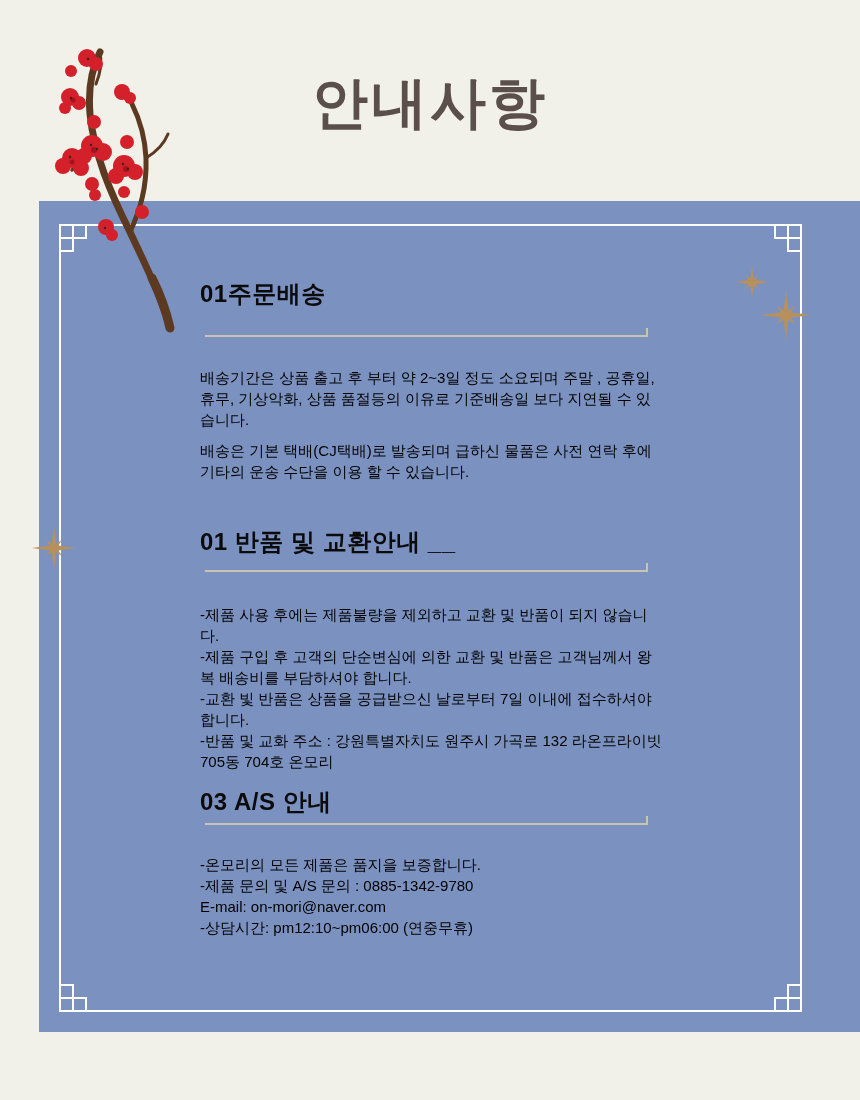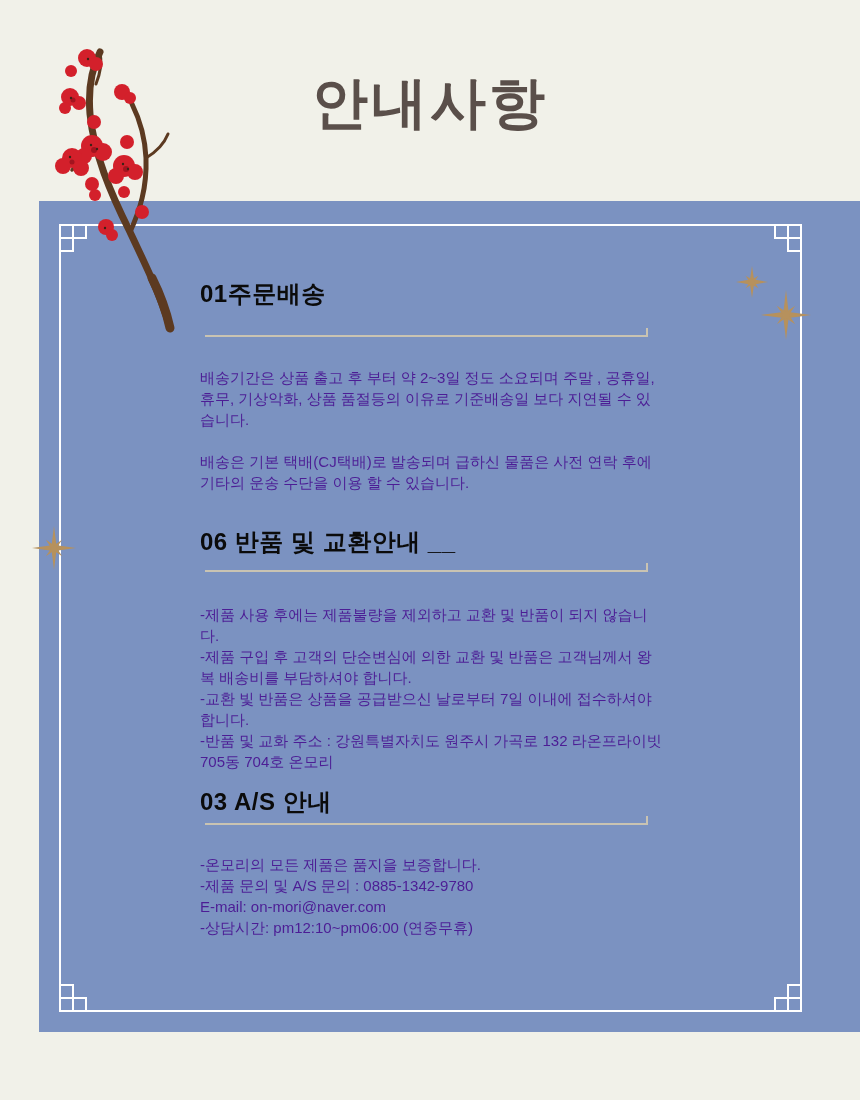--- a/index.html
+++ b/index.html
@@ -35,25 +35,25 @@
     font-size:24px; font-weight:bold; color:#0b0b0b;
     letter-spacing:0.5px; white-space:nowrap;
   }
   .heading-rule {
     position:absolute; left:166px; width:443px; height:9px;
     border-bottom:2px solid #c9c3b2;
     border-right:2px solid #c9c3b2;
   }
   .body-text {
     position:absolute; left:161px; width:464px;
-    font-size:15px; line-height:21px; color:#4c1d95;
+    font-size:15px; line-height:21px; color:#000000;
     word-break:break-all;
   }
   .body-text p { margin:0; }
-  .gap p + p { margin-top:21px; }
+  .gap p + p { margin-top:10px; }
 </style>
 </head>
 <body>
 
 <div class="page">
 
   <div class="main-title">안내사항</div>
 
   <div class="panel">
     <svg class="frame-svg" width="781" height="831" viewBox="0 0 781 831" fill="none" stroke="#ffffff" stroke-width="2">
@@ -77,21 +77,21 @@
       <rect x="749" y="784" width="13" height="13"></rect>
     </svg>
 
     <div class="section-heading" style="top:77px">01주문배송</div>
     <div class="heading-rule" style="top:127px"></div>
     <div class="body-text gap" style="top:166px">
       <p>배송기간은 상품 출고 후 부터 약 2~3일 정도 소요되며 주말 , 공휴일, 휴무, 기상악화, 상품 품절등의 이유로 기준배송일 보다 지연될 수 있습니다.</p>
       <p>배송은 기본 택배(CJ택배)로 발송되며 급하신 물품은 사전 연락 후에 기타의 운송 수단을 이용 할 수 있습니다.</p>
     </div>
 
-    <div class="section-heading" style="top:325px">06 반품 및 교환안내 __</div>
+    <div class="section-heading" style="top:325px">01 반품 및 교환안내 __</div>
     <div class="heading-rule" style="top:362px"></div>
     <div class="body-text" style="top:403px">
       <p>-제품 사용 후에는 제품불량을 제외하고 교환 및 반품이 되지 않습니다.</p>
       <p>-제품 구입 후 고객의 단순변심에 의한 교환 및 반품은 고객님께서 왕복 배송비를 부담하셔야 합니다.</p>
       <p>-교환 빛 반품은 상품을 공급받으신 날로부터 7일 이내에 접수하셔야 합니다.</p>
       <p>-반품 및 교화 주소 : 강원특별자치도 원주시 가곡로 132 라온프라이빗 705동 704호 온모리</p>
     </div>
 
     <div class="section-heading" style="top:585px">03 A/S 안내</div>
     <div class="heading-rule" style="top:615px"></div>

